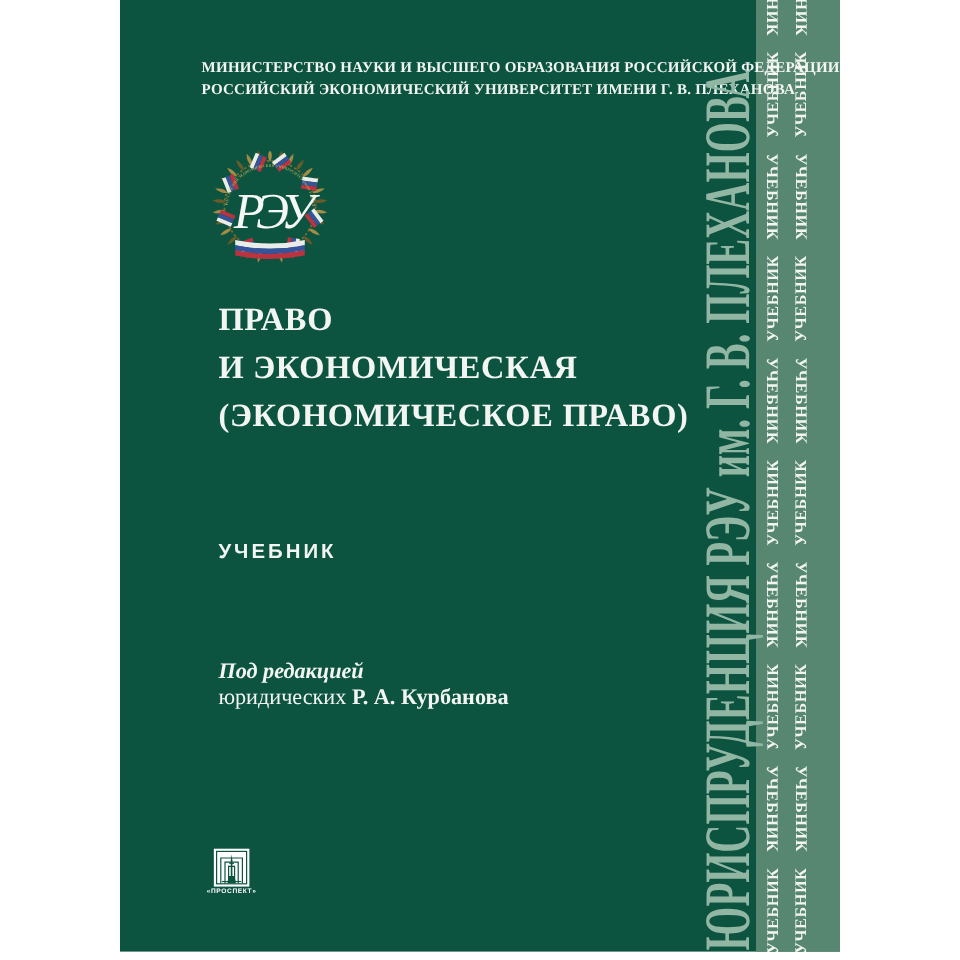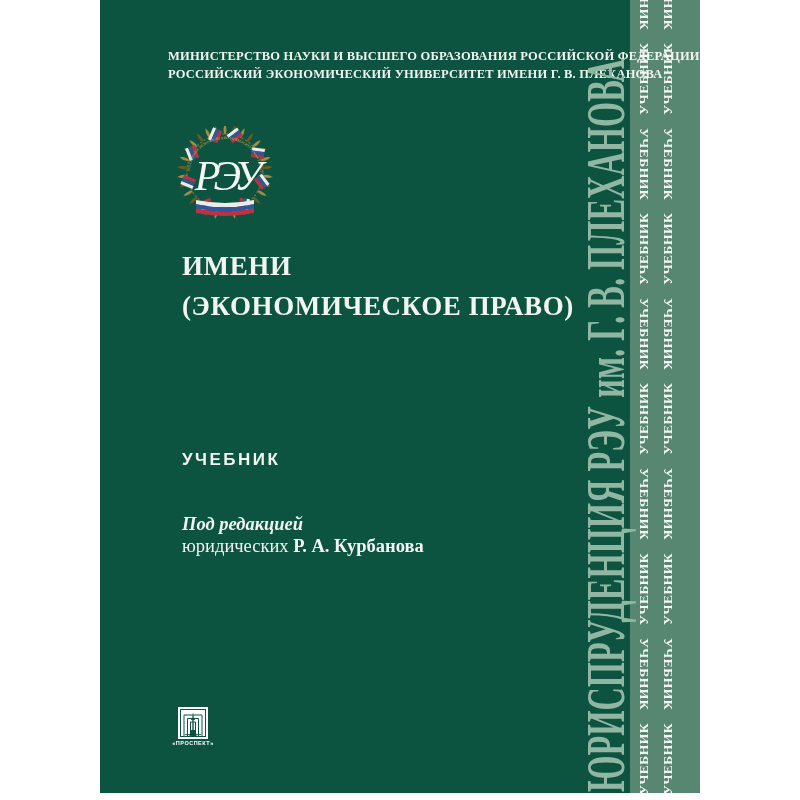--- a/index.html
+++ b/index.html
@@ -14,21 +14,21 @@
   .emblem{position:absolute;left:75px;top:126px;}
 
   .title{position:absolute;left:82px;top:246px;color:var(--text);
          font-weight:700;font-size:27px;line-height:40px;letter-spacing:.6px;white-space:nowrap;}
 
   .subtitle{position:absolute;left:82px;top:450px;color:var(--text);
             font-family:"Liberation Sans",sans-serif;font-weight:700;font-size:17px;letter-spacing:2.5px;}
 
   .editor{position:absolute;left:82px;top:513px;color:var(--text);
           font-size:18.5px;line-height:22px;white-space:nowrap;}
-  .ed1{font-weight:700;font-style:italic;}
+  .ed1{font-weight:700;font-style:italic;margin-top:36px;}
   .ed3 b{font-weight:700;}
 
   .plogo{position:absolute;left:78px;top:707px;}
   .pname{position:absolute;left:53px;top:740px;width:80px;text-align:center;color:#fff;
          font-family:"Liberation Sans",sans-serif;font-weight:700;font-size:5.5px;letter-spacing:.5px;}
 
   .bigvert{position:absolute;left:479px;top:792px;color:var(--vertical_text);
            font-weight:700;font-size:54px;line-height:1;white-space:nowrap;
            transform-origin:0 0;transform:rotate(-90deg) scaleX(.6);}
 
@@ -112,21 +112,22 @@
         <path d="M21,82.6 Q50,88.6 79,82.6 L79,86.9 Q50,92.9 21,86.9 Z" fill="#bb3340"></path>
       </g>
       <path id="arcx" d="M15,46 A35,33 0 0 1 85,46" fill="none"></path>
       <text font-size="3.3" fill="#d6b75c" letter-spacing=".1">
         <textPath href="#arcx" startOffset="1">РОССИЙСКИЙ ЭКОНОМИЧЕСКИЙ УНИВЕРСИТЕТ имени Г. В. ПЛЕХАНОВА</textPath>
       </text>
       <text x="50" y="64" text-anchor="middle" font-size="42" font-style="italic" font-family="Liberation Serif, serif" fill="#f4f7f4" letter-spacing="-7">РЭУ</text>
     </svg>
 
     <div class="title">
-      <div>ИМЕНИ</div>
+      <div>ПРАВО</div>
+      <div>И ЭКОНОМИЧЕСКАЯ</div>
       <div>(ЭКОНОМИЧЕСКОЕ ПРАВО)</div>
     </div>
 
     <div class="subtitle">УЧЕБНИК</div>
 
     <div class="editor">
       <div class="ed1">Под редакцией</div>
       <div class="ed3"><span>юридических </span><b>Р. А. Курбанова</b></div>
     </div>
 

